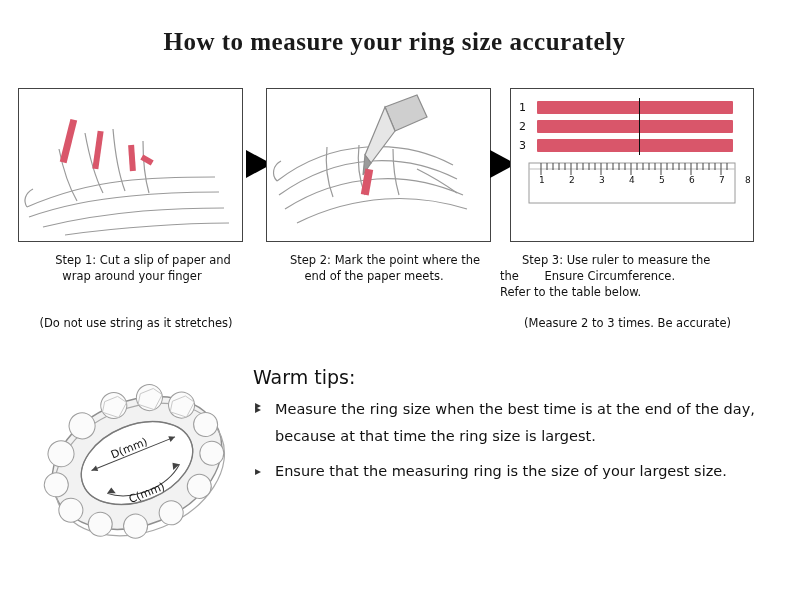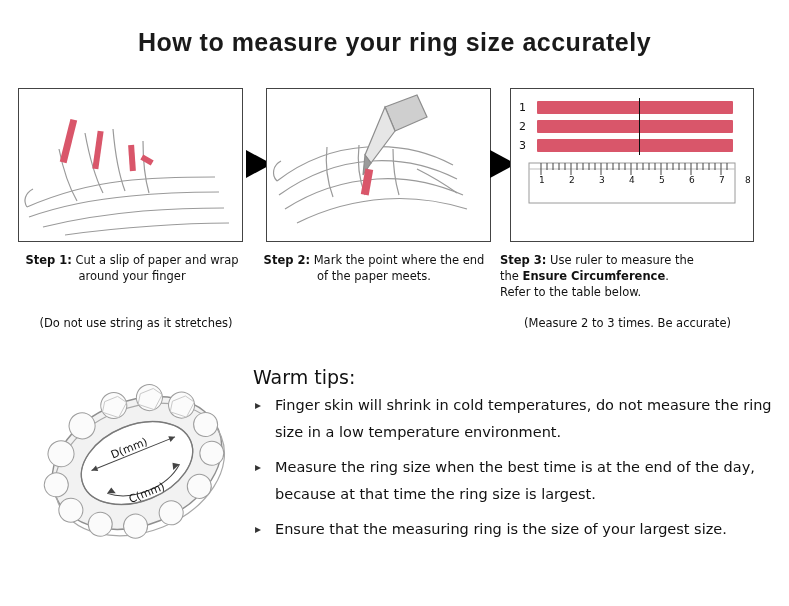--- a/index.html
+++ b/index.html
@@ -22,21 +22,21 @@
     height: 606px;
   }
 
   
   .title {
     position: absolute;
     left: 0;
     top: 28px;
     width: 789px;
     text-align: center;
-    font-family: Liberation Sans, sans-serif;
+    font-family: Liberation Serif, serif;
     font-size: 25px;
     font-weight: bold;
     letter-spacing: 0.5px;
     color: #1a1a1a;
   }
 
   
   .panels {
     position: absolute;
     left: 18px;
@@ -69,21 +69,21 @@
   #arrow2 { left: 472px; }
 
   
   .caption {
     position: absolute;
     font-size: 11.5px;
     line-height: 16px;
     color: #111;
     font-family: "DejaVu Sans", sans-serif;
   }
-  .caption b { font-weight: bold; }
+  .caption b { font-weight: normal; margin-left: 22px; }
   #cap1 { left: 18px; top: 252px; width: 228px; text-align: center; }
   #cap2 { left: 262px; top: 252px; width: 224px; text-align: center; }
   #cap3 { left: 500px; top: 252px; width: 252px; text-align: left; }
 
   .note {
     position: absolute;
     font-size: 11.5px;
     color: #111;
   }
   #note1 { left: 18px; top: 316px; width: 236px; text-align: center; }
@@ -334,21 +334,20 @@
       <text x="86" y="92" font-family="DejaVu Sans, sans-serif" font-size="11" fill="#111" transform="rotate(-22 107 105)">D(mm)</text>
       <text x="86" y="140" font-family="DejaVu Sans, sans-serif" font-size="11" fill="#111" transform="rotate(-22 107 105)">C(mm)</text>
     </svg>
   </div>
 
   <div class="tips">
     <div class="tips-head">Warm tips:</div>
 
     <div class="tip">
       <span class="bullet">▸</span>
-      <span>Finger skin will shrink in cold temperatures, do not measure the ring size in a low temperature environment.</span>
     </div>
     <div class="tip">
       <span class="bullet">▸</span>
       <span>Measure the ring size when the best time is at the end of the day, because at that time the ring size is largest.</span>
     </div>
     <div class="tip">
       <span class="bullet">▸</span>
       <span>Ensure that the measuring ring is the size of your largest size.</span>
     </div>
   </div>

